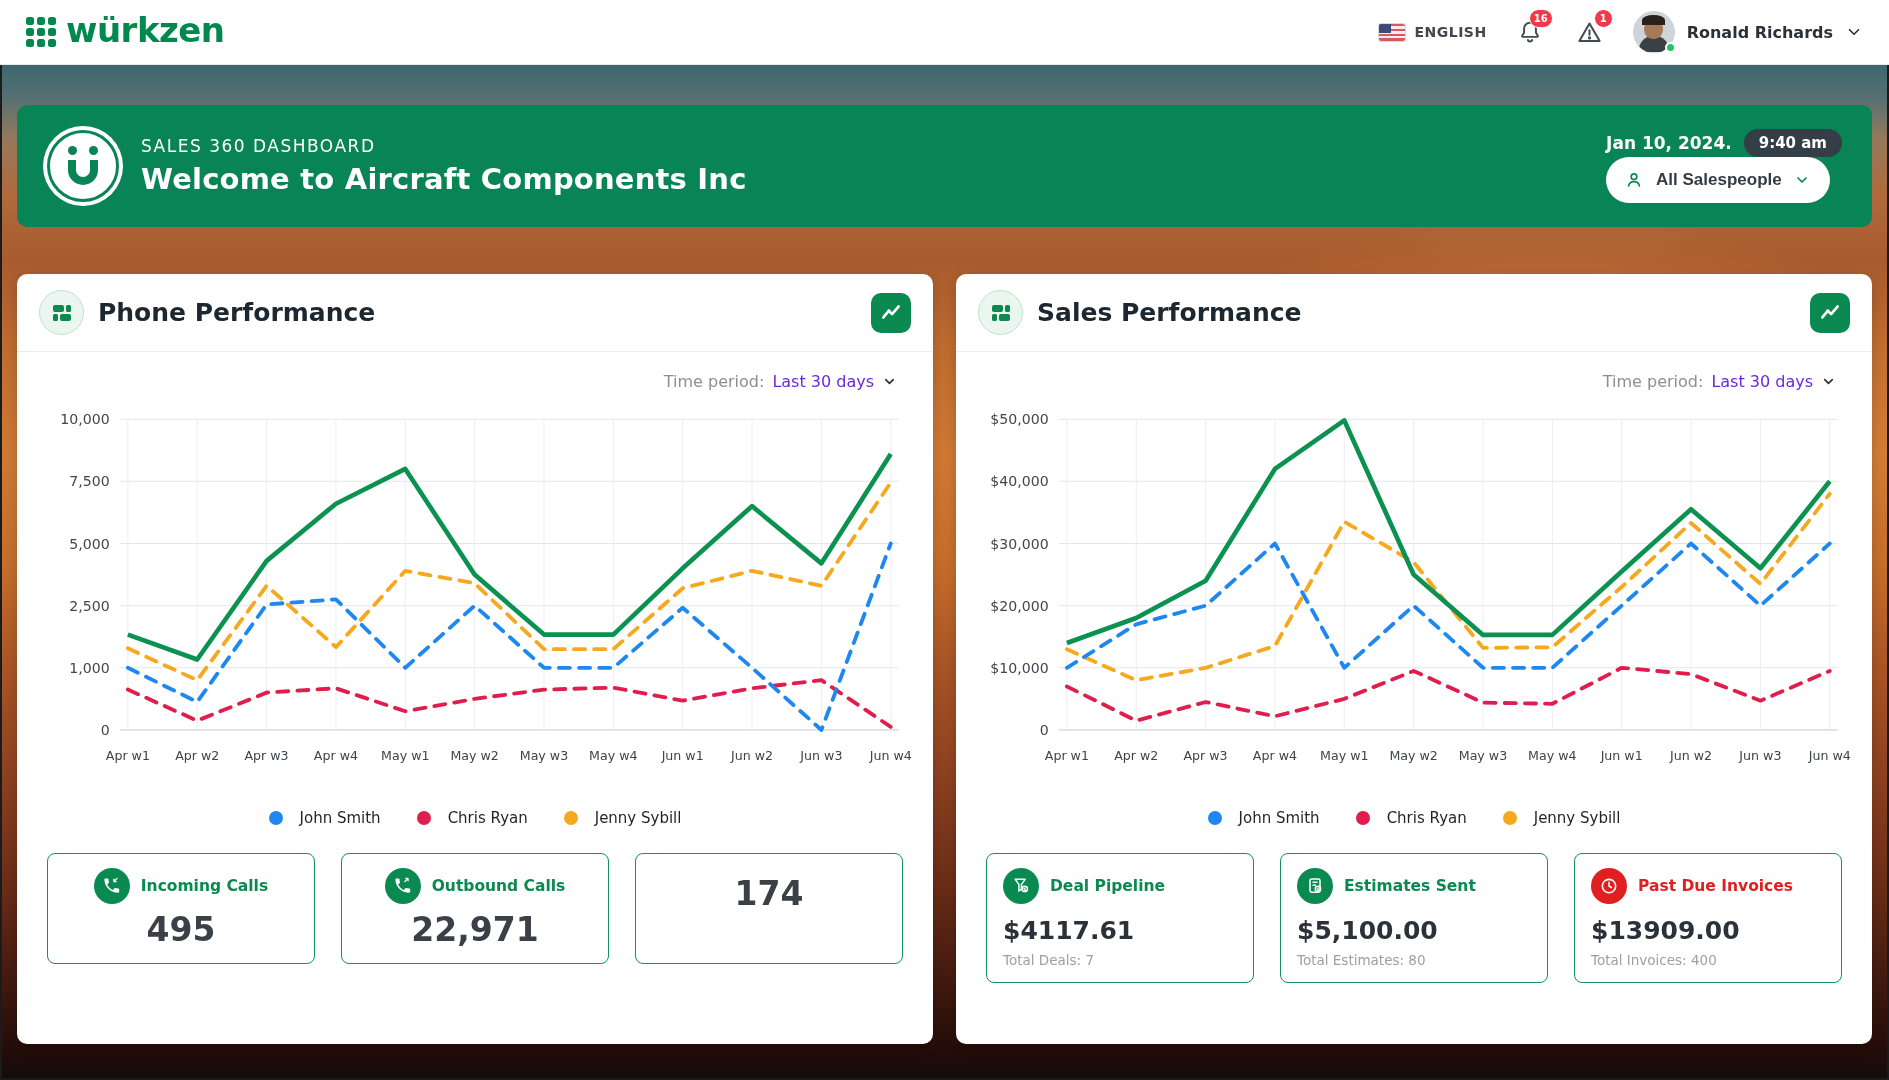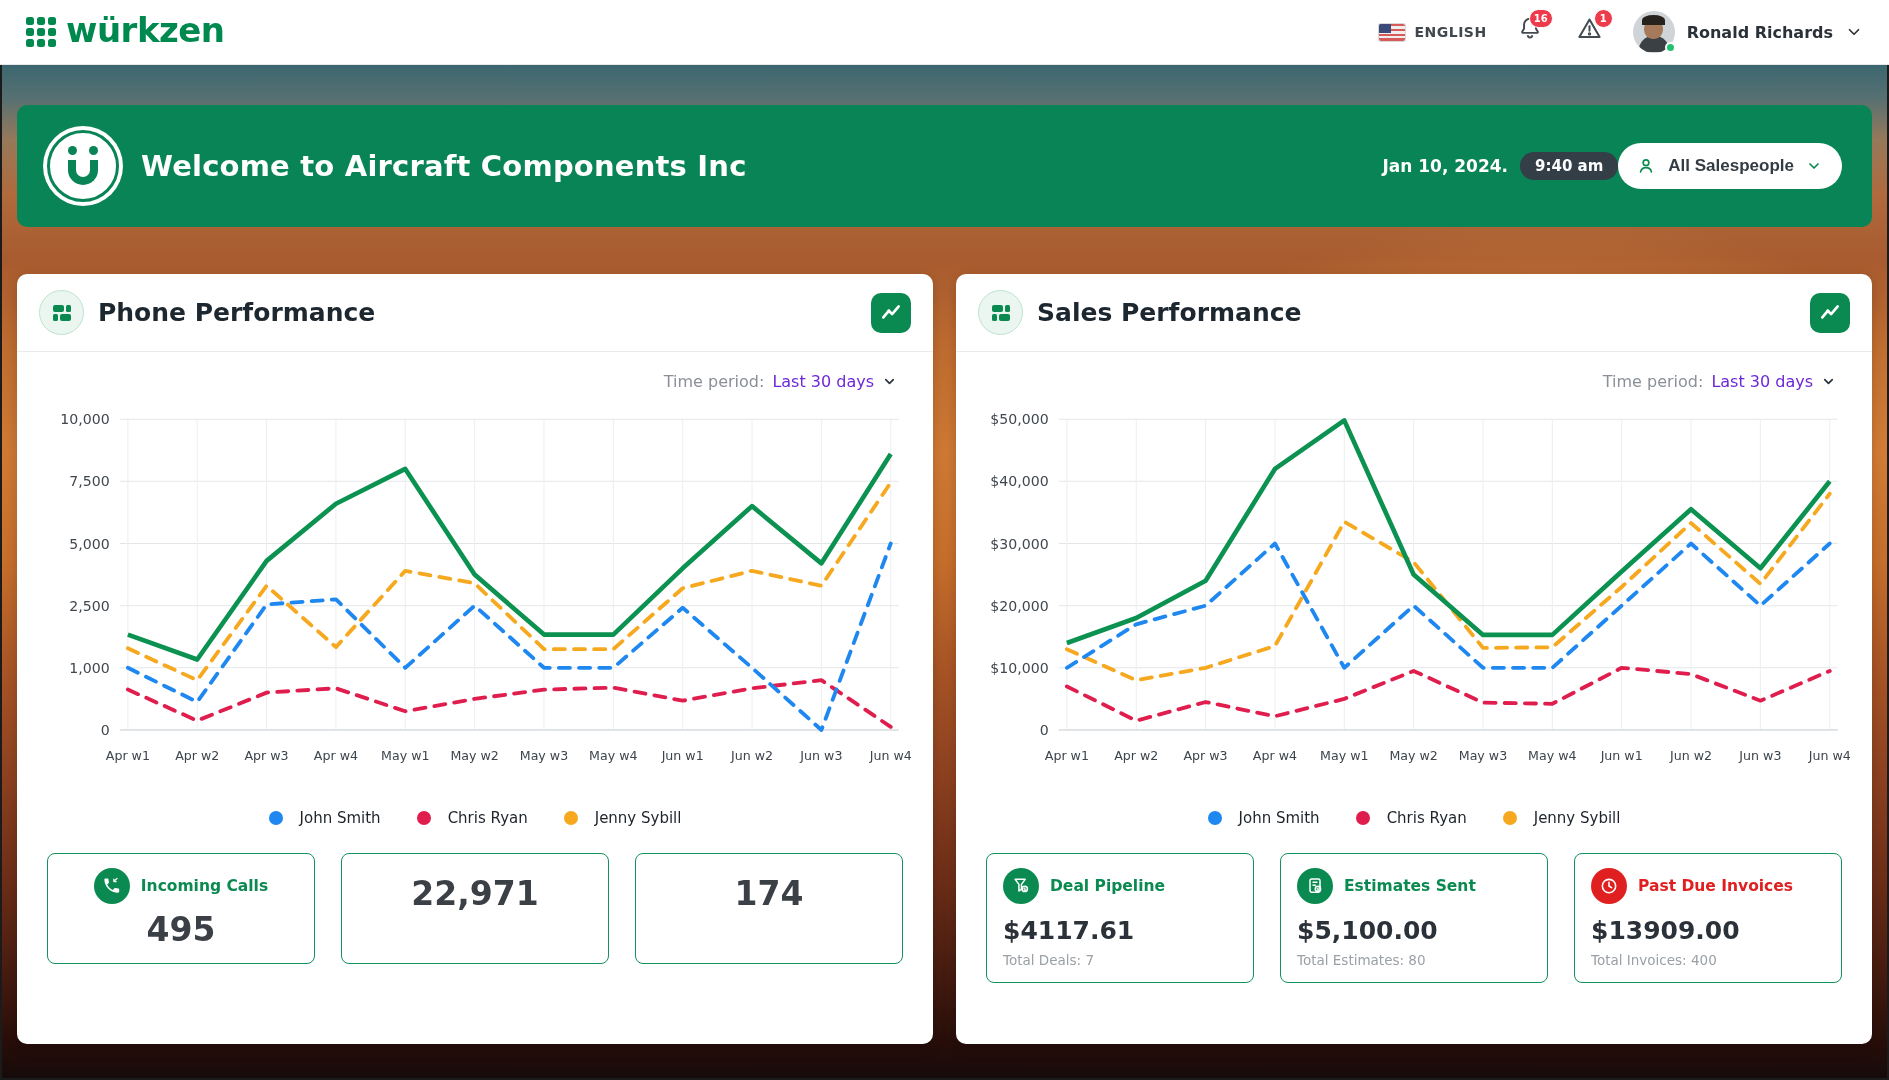--- a/index.html
+++ b/index.html
@@ -17,41 +17,41 @@
   .brand { display:flex; align-items:center; gap:10px; }
   .grid-icon { display:grid; grid-template-columns:repeat(3,8px); grid-template-rows:repeat(3,8px); gap:3px; }
   .grid-icon i { background:#00894f; border-radius:2.5px; }
   .brand-text { font-size:34px; font-weight:bold; color:#00894f; letter-spacing:-0.5px; line-height:1; padding-bottom:4px; }
   .nav-right { display:flex; align-items:center; gap:26px; }
   .lang { display:flex; align-items:center; gap:9px; }
   .flag { width:26px; height:17px; border-radius:2px; position:relative; overflow:hidden;
     background:repeating-linear-gradient(180deg,#d65a5a 0 2.4px,#f3eeee 2.4px 4.8px); box-shadow:0 0 0 1px #d9d9d9; }
   .flag::after { content:""; position:absolute; left:0; top:0; width:12px; height:9px; background:#3c4a7a; }
   .lang-label { font-size:14px; font-weight:600; color:#40474d; letter-spacing:.5px; }
-  .icon-btn { position:relative; width:34px; height:34px; display:flex; align-items:flex-start; justify-content:center; cursor:pointer; }
+  .icon-btn { position:relative; width:34px; height:34px; display:flex; align-items:center; justify-content:center; cursor:pointer; }
   .badge { position:absolute; top:-6px; right:-6px; min-width:19px; height:19px; border-radius:10px; background:#ee3b4c; color:#fff; font-size:10px; font-weight:bold; display:flex; align-items:center; justify-content:center; padding:0 4px; border:1.5px solid #fff; }
   .user { display:flex; align-items:center; gap:12px; }
   .avatar { width:42px; height:42px; border-radius:50%; background:#cfd4d8; position:relative; overflow:visible; }
   .avatar .ph { position:absolute; inset:0; border-radius:50%; overflow:hidden; }
   .avatar .head { width:19px; height:21px; background:#a5795a; border-radius:50% 50% 45% 45%; margin:7px auto 0; position:relative; }
   .avatar .head::before { content:""; position:absolute; top:-3px; left:-2px; right:-2px; height:10px; background:#28221d; border-radius:50% 50% 0 0; }
   .avatar .bust { width:30px; height:16px; background:#3a4044; border-radius:14px 14px 0 0; margin:-3px auto 0; }
   .avatar .status { position:absolute; bottom:0px; right:-1px; width:11px; height:11px; background:#21c26d; border:2px solid #fff; border-radius:50%; }
   .user-name { font-size:16px; font-weight:600; color:#2b3138; }
   
   .banner { margin:40px 17px 0; height:122px; background:#088456; border-radius:10px; display:flex; align-items:center; justify-content:space-between; padding:0 30px 0 26px; }
   .banner-left { display:flex; align-items:center; gap:18px; }
   .banner-logo { width:80px; height:80px; background:#fff; border-radius:50%; position:relative; flex:0 0 auto; }
   .banner-logo .ring { position:absolute; inset:4px; border:3px solid #088456; border-radius:50%; }
   .banner-logo .eyes { position:absolute; top:20px; left:0; right:0; display:flex; justify-content:center; gap:12px; }
   .banner-logo .eyes i { width:9px; height:9px; background:#088456; border-radius:50%; }
   .banner-logo .mouth { position:absolute; top:34px; left:50%; transform:translateX(-50%); width:30px; height:25px; border:8px solid #088456; border-top:none; border-radius:0 0 20px 20px; }
   .eyebrow { color:#fff; font-size:17px; letter-spacing:1.5px; font-weight:500; margin-bottom:6px; }
   .banner-title { color:#fff; font-size:29px; font-weight:bold; letter-spacing:.2px; }
-  .banner-right { display:flex; align-items:center; gap:0; }
+  .banner-right { display:flex; flex-direction:column; align-items:flex-start; gap:0; }
   .date-row { display:flex; align-items:center; gap:12px; }
   .date-text { color:#fff; font-size:17px; font-weight:bold; }
   .time-pill { background:#333e47; color:#fff; font-size:15px; font-weight:bold; border-radius:15px; padding:5px 15px; }
   .sp-btn { background:#fff; border:none; border-radius:25px; height:46px; display:flex; align-items:center; gap:12px; padding:0 20px 0 18px; cursor:pointer; }
   .sp-label { font-size:17px; font-weight:600; color:#333c44; }
   
   .cards { display:flex; gap:23px; padding:47px 17px 0; }
   .card { flex:1; background:#fff; border-radius:10px; height:770px; display:flex; flex-direction:column; box-shadow:0 4px 14px rgba(0,0,0,.18); }
   .card-head { display:flex; align-items:center; justify-content:space-between; padding:16px 22px; border-bottom:1px solid #e9ebed; }
   .card-head-left { display:flex; align-items:center; gap:14px; }
@@ -138,20 +138,21 @@
     <div class="banner-left">
       <div class="banner-logo">
         <div class="ring"></div>
         <div class="eyes">
             <i></i>
             <i></i>
           </div>
         <div class="mouth"></div>
       </div>
       <div>
+        <div class="eyebrow">SALES 360 DASHBOARD</div>
         <div class="banner-title">Welcome to Aircraft Components Inc</div>
       </div>
     </div>
     <div class="banner-right">
       <div class="date-row">
         <span class="date-text">Jan 10, 2024.</span>
         <span class="time-pill">9:40 am</span>
       </div>
       <button class="sp-btn">
         <svg width="20" height="20" viewBox="0 0 24 24" fill="none" stroke="#0a8a50" stroke-width="2" stroke-linecap="round">
@@ -261,20 +262,29 @@
               <svg width="19" height="19" viewBox="0 0 24 24" fill="#fff">
                   <path d="M6.6 10.8c1.5 3 3.9 5.4 6.9 6.9l2.3-2.3c.3-.3.7-.4 1.1-.2 1.2.4 2.5.6 3.8.6.6 0 1 .4 1 1V20c0 .6-.4 1-1 1C10.6 21 3 13.4 3 4c0-.6.4-1 1-1h3.2c.6 0 1 .4 1 1 0 1.3.2 2.6.6 3.8.1.4 0 .8-.2 1.1l-2.3 2.3z"></path>
                   <path d="M19 3l-4 4m0 0V4m0 3h3" stroke="#fff" stroke-width="1.6" fill="none" stroke-linecap="round"></path>
                 </svg>
             </span>
             <span class="stat-label" style="color: rgb(10, 138, 80);">Incoming Calls</span>
           </div>
           <div class="stat-value">495</div>
         </div>
         <div class="stat-box center">
+          <div class="stat-head">
+            <span class="stat-icon" style="background: rgb(10, 138, 80);">
+              <svg width="19" height="19" viewBox="0 0 24 24" fill="#fff">
+                  <path d="M6.6 10.8c1.5 3 3.9 5.4 6.9 6.9l2.3-2.3c.3-.3.7-.4 1.1-.2 1.2.4 2.5.6 3.8.6.6 0 1 .4 1 1V20c0 .6-.4 1-1 1C10.6 21 3 13.4 3 4c0-.6.4-1 1-1h3.2c.6 0 1 .4 1 1 0 1.3.2 2.6.6 3.8.1.4 0 .8-.2 1.1l-2.3 2.3z"></path>
+                  <path d="M15 7l4-4m0 0v3m0-3h-3" stroke="#fff" stroke-width="1.6" fill="none" stroke-linecap="round"></path>
+                </svg>
+            </span>
+            <span class="stat-label" style="color: rgb(10, 138, 80);">Outbound Calls</span>
+          </div>
           <div class="stat-value">22,971</div>
         </div>
         <div class="stat-box center">
           <div class="stat-value">174</div>
         </div>
       </div>
     </div>
 
     <div class="card">
       <div class="card-head">

